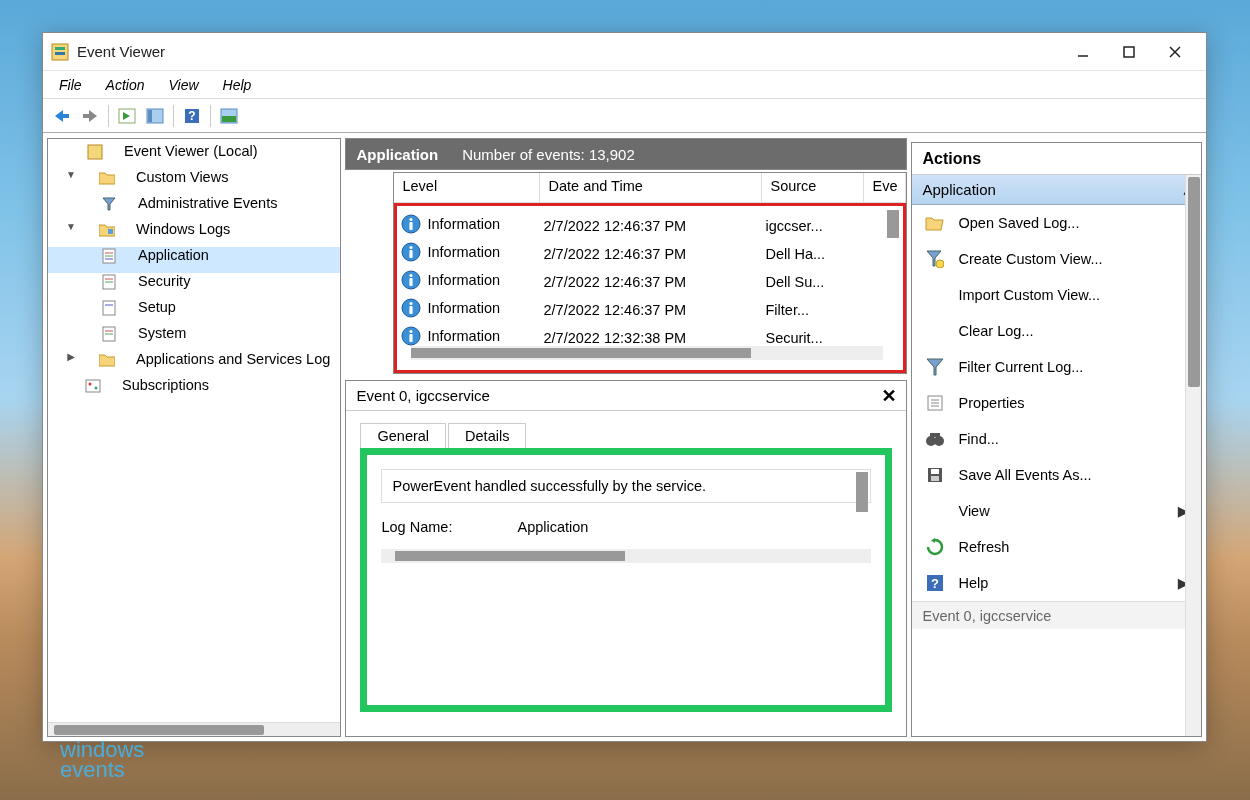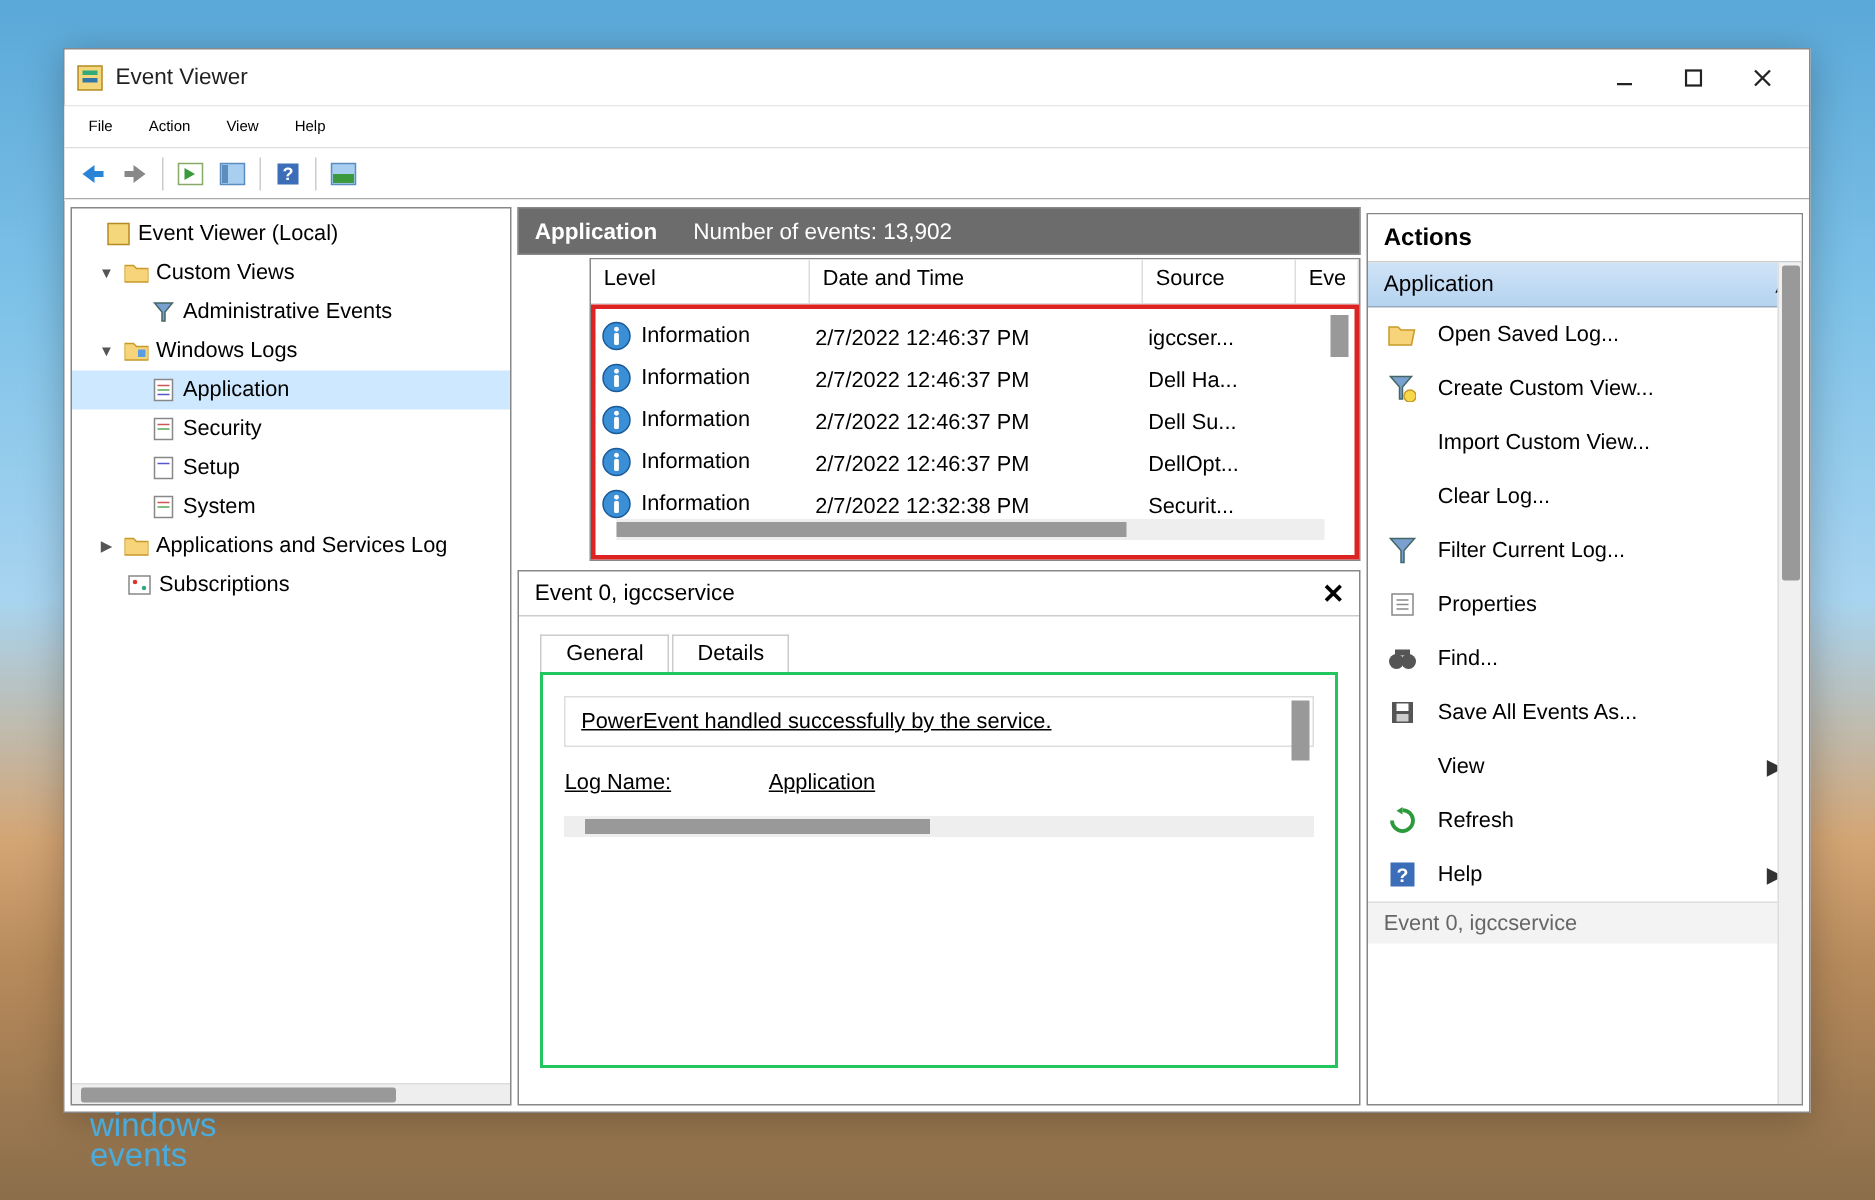--- a/index.html
+++ b/index.html
@@ -13,33 +13,33 @@
   position: absolute; left: 42px; top: 32px; width: 1165px; height: 710px;
   background: #fff; border: 1px solid #888; box-shadow: 0 4px 24px rgba(0,0,0,0.25);
   display: flex; flex-direction: column;
 }
 .titlebar { height: 38px; display: flex; align-items: center; padding: 0 8px; border-bottom: 1px solid #e5e5e5; }
 .titlebar .icon { width: 18px; height: 18px; margin-right: 8px; }
 .titlebar .title { font-size: 15px; flex: 1; color: #222; }
 .titlebar-controls { display: flex; }
 .titlebar-controls div { width: 46px; height: 30px; display: flex; align-items: center; justify-content: center; cursor: pointer; }
 .menubar { height: 28px; display: flex; align-items: center; padding: 0 4px; border-bottom: 1px solid #ddd; background: #fff; }
-.menubar span { padding: 4px 12px; font-size: 10px; cursor: pointer; }
+.menubar span { padding: 4px 12px; font-size: 14px; cursor: pointer; font-style: italic; }
 .toolbar { height: 34px; display: flex; align-items: center; padding: 0 6px; border-bottom: 1px solid #aaa; background: #fff; gap: 2px; }
 .toolbar .btn { width: 26px; height: 26px; border: 1px solid transparent; display: flex; align-items: center; justify-content: center; cursor: pointer; }
 .toolbar .sep { width: 1px; height: 22px; background: #ccc; margin: 0 3px; }
 .content { flex: 1; display: flex; border-top: 1px solid #fff; overflow: hidden; }
 
 .panel { border: 1px solid #888; background: #fff; display: flex; flex-direction: column; }
 .tree-panel { width: 296px; margin: 4px 2px 4px 4px; }
 .center-panel { flex: 1; margin: 4px 2px; display: flex; flex-direction: column; }
 .actions-panel { width: 292px; margin: 8px 4px 4px 2px; }
 
 .tree { flex: 1; overflow: auto; padding: 4px 0; font-size: 14.5px; }
-.tree-row { display: flex; align-items: center; height: 26px; padding-left: 4px; cursor: pointer; white-space: nowrap; }
+.tree-row { display: flex; align-items: flex-start; height: 26px; padding-left: 4px; cursor: pointer; white-space: nowrap; gap: 16px; }
 .tree-row.selected { background: #cde8ff; }
 .tree-row .tw { width: 14px; text-align: center; color: #555; font-size: 10px; user-select: none; }
 .tree-row .ic { width: 18px; height: 18px; margin: 0 4px; display: flex; align-items: center; justify-content: center; }
 .tree-hscroll { height: 14px; background: #eee; position: relative; border-top: 1px solid #ddd; }
 .tree-hscroll .thumb { position: absolute; left: 6px; width: 210px; top: 2px; height: 10px; background: #999; border-radius: 2px; }
 
 .center-header { background: #6c6c6c; color: #fff; height: 32px; border: 1px solid #888; display: flex; align-items: center; padding: 0 10px; font-size: 15px; }
 .center-header .hdr-title { font-weight: 600; margin-right: 24px; }
 
 .events-box { border: 1px solid #888; margin-top: 2px; margin-left: 48px; }
@@ -55,21 +55,21 @@
 .events-hscroll .thumb { position: absolute; left: 0; width: 340px; top: 2px; height: 10px; background: #999; }
 .events-vbar { position: absolute; right: -16px; top: 0; width: 14px; height: 60px; }
 .events-vbar .vbthumb { width: 12px; height: 28px; background: #999; margin-top: 2px; }
 
 .details-box { border: 1px solid #888; margin-top: 6px; flex: 1; display: flex; flex-direction: column; }
 .details-title { height: 30px; display: flex; align-items: center; padding: 0 10px; font-size: 15px; border-bottom: 1px solid #ccc; }
 .details-title .x { margin-left: auto; font-weight: bold; font-size: 18px; cursor: pointer; }
 .tabs { display: flex; padding: 12px 14px 0 14px; }
 .tab { padding: 4px 16px; border: 1px solid #ccc; border-bottom: none; font-size: 14.5px; margin-right: 2px; cursor: pointer; }
 .tab.active { background: #fff; font-weight: 400; }
-.tab-content { border: 2px solid #22c55e; margin: 0 14px 24px 14px; flex: 1; padding: 14px; position: relative; text-decoration: underline; }
+.tab-content { border: 7px solid #22c55e; margin: 0 14px 24px 14px; flex: 1; padding: 14px; position: relative; }
 .msgbox { border: 1px solid #ddd; padding: 8px 10px; margin-bottom: 16px; font-size: 14.5px; position: relative; }
 .msgbox .vsb { position: absolute; right: 2px; top: 2px; width: 12px; height: 40px; background: #999; }
 .log-line { display: flex; font-size: 14.5px; }
 .log-line .lab { width: 136px; }
 .dt-hscroll { height: 14px; background: #eee; position: relative; margin-top: 14px; }
 .dt-hscroll .thumb { position: absolute; left: 14px; width: 230px; top: 2px; height: 10px; background: #999; }
 
 .actions-head { height: 32px; font-weight: 600; font-size: 16px; display: flex; align-items: center; padding: 0 10px; border-bottom: 1px solid #ccc; background: #fff; }
 .actions-body { flex: 1; overflow: auto; position: relative; }
 .actions-group-head { background: linear-gradient(#cfe3f7,#b5d3f0); height: 30px; display: flex; align-items: center; padding: 0 10px; font-size: 15px; border-bottom: 1px solid #9ab; }
@@ -333,21 +333,21 @@
                 <div class="ev-row">
                   <div class="c1">
                     <span class="info-icon"><svg width="20" height="20">
                         <circle cx="10" cy="10" r="9" fill="#3b8fd6" stroke="#1a5a99"></circle>
                         <circle cx="10" cy="5.5" r="1.6" fill="#fff"></circle>
                         <rect x="8.4" y="8" width="3.2" height="8" rx="1" fill="#fff"></rect>
                       </svg></span>
                     <span>Information</span>
                   </div>
                   <div class="c2">2/7/2022 12:46:37 PM</div>
-                  <div class="c3">DellOpt...</div>
+                  <div class="c3">Filter...</div>
                   <div class="c4"></div>
                 </div>
                 <div class="ev-row">
                   <div class="c1">
                     <span class="info-icon"><svg width="20" height="20">
                         <circle cx="10" cy="10" r="9" fill="#3b8fd6" stroke="#1a5a99"></circle>
                         <circle cx="10" cy="5.5" r="1.6" fill="#fff"></circle>
                         <rect x="8.4" y="8" width="3.2" height="8" rx="1" fill="#fff"></rect>
                       </svg></span>
                     <span>Information</span>

